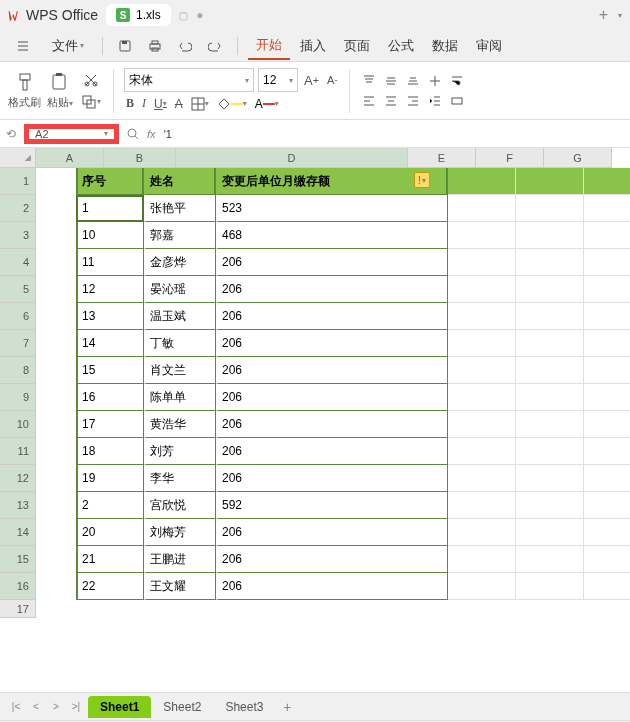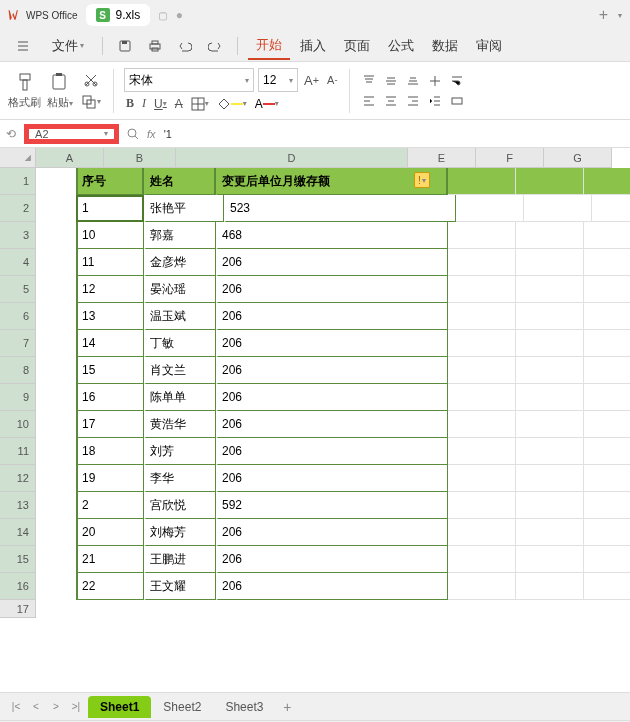--- a/index.html
+++ b/index.html
@@ -1,18 +1,18 @@
 <!DOCTYPE html>
 <html><head>
 <meta charset="utf-8">
 <style>
 * { box-sizing: border-box; margin: 0; padding: 0; font-family: "Microsoft YaHei", sans-serif; }
 body { background: #f0f0f0; width: 630px; height: 722px; overflow: hidden; font-size: 12px; }
 .titlebar { height: 30px; display: flex; align-items: center; padding: 0 8px; background: #f0f0f0; gap: 8px; }
-.app-title { display: flex; align-items: center; gap: 4px; font-size: 10px; color: #333; }
+.app-title { display: flex; align-items: flex-end; gap: 4px; font-size: 14px; color: #333; }
 .logo { width: 14px; height: 14px; }
 .tab-file { background: #fff; border-radius: 6px; padding: 4px 10px; display: flex; align-items: center; gap: 6px; font-size: 12px; }
 .tab-file-icon { width: 14px; height: 14px; background: #4caf50; border-radius: 2px; color: #fff; display: flex; align-items: center; justify-content: center; font-size: 10px; font-weight: bold; }
 .tab-controls { margin-left: auto; display: flex; align-items: center; gap: 10px; color: #888; }
 .watermark { color: #aaa; font-size: 11px; }
 .menubar { height: 32px; display: flex; align-items: center; padding: 0 8px; gap: 6px; border-bottom: 1px solid #ddd; }
 .menu-btn { padding: 4px 8px; color: #333; cursor: pointer; display: flex; align-items: center; gap: 2px; font-size: 13px; }
 .menu-btn.active { color: #d14424; border-bottom: 2px solid #d14424; }
 .divider { width: 1px; height: 18px; background: #ccc; margin: 0 4px; }
 .icon-btn { width: 24px; height: 24px; display: flex; align-items: center; justify-content: center; cursor: pointer; color: #555; border-radius: 3px; }
@@ -61,21 +61,21 @@
 
 <div class="titlebar">
   <div class="app-title">
     <svg class="logo" viewBox="0 0 24 24">
         <path fill="#d14424" d="M3 4l3 12 3-8 3 8 3-12h2l-4 16h-2l-3-8-3 8H3L1 4z"></path>
       </svg>
     <span>WPS Office</span>
   </div>
   <div class="tab-file">
     <span class="tab-file-icon">S</span>
-    <span>9.xls</span>
+    <span>1.xls</span>
   </div>
   <span style="color:#aaa;font-size:10px;">▢</span>
   <span style="color:#aaa;">●</span>
   <div class="tab-controls">
     <span style="font-size:16px;">+</span>
     <span class="chev">▾</span>
   </div>
 </div>
 
 <div class="menubar">
@@ -304,21 +304,21 @@
       <div class="row header-row">
         <div class="cell" style="width: 68px;">序号</div>
         <div class="cell" style="width: 72px;">姓名</div>
         <div class="cell" style="width: 232px;">变更后单位月缴存额</div>
         <div class="cell blank-cell" style="width: 68px; border-left: none; border-right: 1px solid rgb(224, 224, 224); border-bottom: 1px solid rgb(224, 224, 224);"></div>
         <div class="cell blank-cell" style="width: 68px; border-left: none; border-right: 1px solid rgb(224, 224, 224); border-bottom: 1px solid rgb(224, 224, 224);"></div>
         <div class="cell blank-cell" style="width: 68px; border-left: none; border-right: 1px solid rgb(224, 224, 224); border-bottom: 1px solid rgb(224, 224, 224);"></div>
       </div>
       <div class="row">
         <div class="cell active-cell" style="width: 68px;">1</div>
-        <div class="cell" style="width: 80px;">张艳平</div>
+        <div class="cell" style="width: 72px;">张艳平</div>
         <div class="cell" style="width: 232px;">523</div>
         <div class="cell blank-cell" style="width: 68px; border-left: none; border-right: 1px solid rgb(224, 224, 224); border-bottom: 1px solid rgb(224, 224, 224); background: rgb(255, 255, 255);"></div>
         <div class="cell blank-cell" style="width: 68px; border-left: none; border-right: 1px solid rgb(224, 224, 224); border-bottom: 1px solid rgb(224, 224, 224); background: rgb(255, 255, 255);"></div>
         <div class="cell blank-cell" style="width: 68px; border-left: none; border-right: 1px solid rgb(224, 224, 224); border-bottom: 1px solid rgb(224, 224, 224); background: rgb(255, 255, 255);"></div>
       </div>
       <div class="row">
         <div class="cell" style="width: 68px;">10</div>
         <div class="cell" style="width: 72px;">郭嘉</div>
         <div class="cell" style="width: 232px;">468</div>
         <div class="cell blank-cell" style="width: 68px; border-left: none; border-right: 1px solid rgb(224, 224, 224); border-bottom: 1px solid rgb(224, 224, 224); background: rgb(255, 255, 255);"></div>

